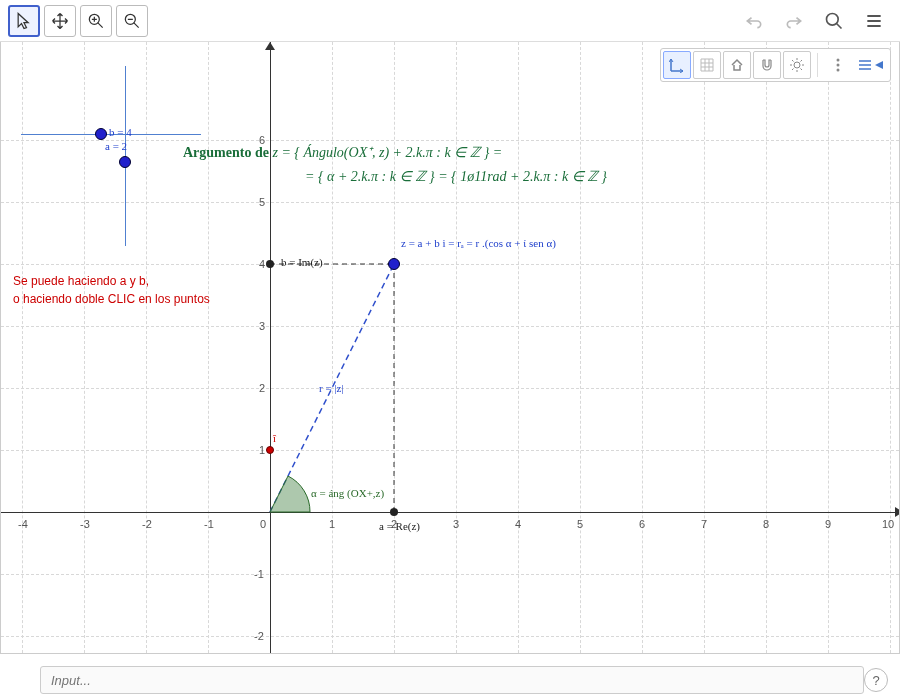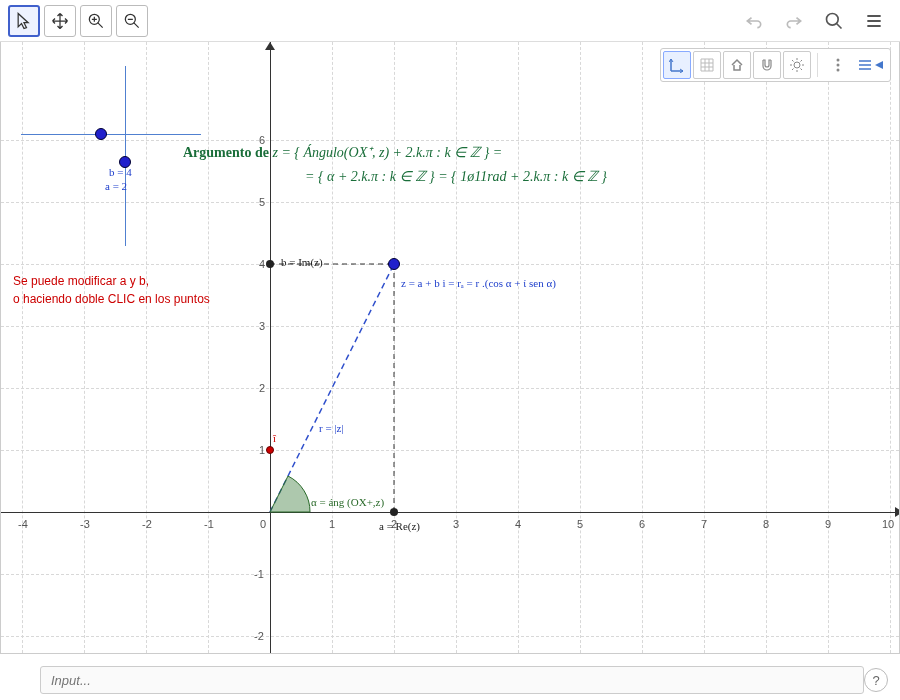--- a/index.html
+++ b/index.html
@@ -39,21 +39,21 @@
   .point { position: absolute; width: 12px; height: 12px; border-radius: 50%; transform: translate(-50%,-50%); }
   .point.blue { background: #2020cc; border: 1px solid #000033; }
   .point.red { background: #cc0000; border: 1px solid #660000; width: 8px; height: 8px; }
   .point.black { background: #222; width: 8px; height: 8px; }
   
   
   .slider-track { position: absolute; background: #888; }
   
   
   .plot-label { position: absolute; font-size: 11px; color: #555; font-family: "Times New Roman", serif; white-space: nowrap;}
-  .plot-label.blue { color: #2040cc; margin-top: 40px; }
+  .plot-label.blue { color: #2040cc; }
   .plot-label.black { color: #222; }
   
   
   .panel { position: absolute; top: 6px; right: 8px; display: flex; gap: 2px; align-items: center; background: #fff; border: 1px solid #ccc; border-radius: 3px; padding: 2px; }
   .panel .pbtn { width: 28px; height: 28px; border: 1px solid #ccc; border-radius: 2px; background: #fff; display: flex; align-items: center; justify-content: center; cursor: pointer; }
   .panel .pbtn.active { background: #e8f0ff; border-color: #88aaff; }
   .panel .sep { width: 1px; height: 24px; background: #ddd; margin: 0 4px; }
   
   
   .input-bar { position: absolute; bottom: 4px; left: 40px; right: 12px; height: 32px; display: flex; align-items: center; gap: 0; }
@@ -171,21 +171,21 @@
   <div class="tick-label" style="left:258px; top:154px">5</div>
   <div class="tick-label" style="left:258px; top:92px">6</div>
 
 
   <div class="formula" style="left:182px; top:100px">
     <span class="lbl">Argumento de</span>&nbsp;<span>z = { Ángulo(OX⁺, z) + 2.k.π  : k ∈ ℤ } =</span>
   </div>
   <div class="formula" style="left:304px; top:126px">= { α + 2.k.π  : k ∈ ℤ } = { 1ø11rad + 2.k.π  : k ∈ ℤ }</div>
 
   <div class="help-text" style="left:12px; top:230px">
-    <div>Se puede modificar a y b,</div>
+    <div>Se puede haciendo a y b,</div>
     <div>o haciendo doble CLIC en los puntos</div>
   </div>
 
   <div class="slider-track" style="left:20px; top:92px; width:180px; height:1px; background:#5080d0;"></div>
   <div class="point blue" style="left:100px; top:92px"></div>
   <div class="plot-label blue" style="left:108px; top:84px; font-style:normal;">b = 4</div>
 
   <div class="slider-track" style="left:124px; top:24px; width:1px; height:180px; background:#5080d0;"></div>
   <div class="point blue" style="left:124px; top:120px"></div>
   <div class="plot-label blue" style="left:104px; top:98px; font-style:normal;">a = 2</div>
@@ -204,21 +204,21 @@
   <div class="point blue" style="left:393px; top:222px"></div>
   <div class="plot-label blue" style="left:400px; top:195px">z = a + b i = rₐ = r .(cos α + ί sen α)</div>
 
   <div class="point black" style="left:269px; top:222px"></div>
   <div class="plot-label black" style="left:280px; top:214px">b = Im(z)</div>
   <div class="point black" style="left:393px; top:470px"></div>
   <div class="plot-label black" style="left:378px; top:478px">a = Re(z)</div>
 
   <div class="plot-label blue" style="left:318px; top:340px">r = |z|</div>
 
-  <div class="plot-label" style="left:310px; top:445px; color:#2a6a2a;margin-top:9px;">α = áng (OX+,z)</div>
+  <div class="plot-label" style="left:310px; top:445px; color:#2a6a2a;">α = áng (OX+,z)</div>
 
   <div class="panel">
     <div class="pbtn active">
         <svg width="16" height="16">
           <path d="M2 14 L14 14 M2 14 L2 2" stroke="#4477cc" stroke-width="1.5" fill="none"></path>
           <path d="M14 14 l-3 -2 M14 14 l-3 2 M2 2 l-2 3 M2 2 l2 3" stroke="#4477cc" stroke-width="1"></path>
         </svg>
       </div>
     <div class="pbtn">
         <svg width="16" height="16">

